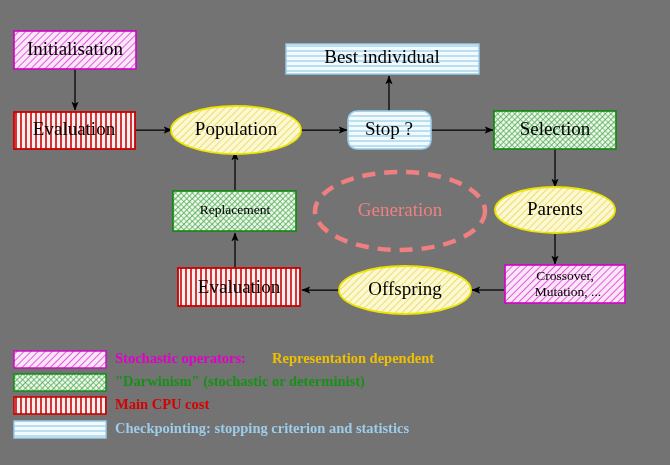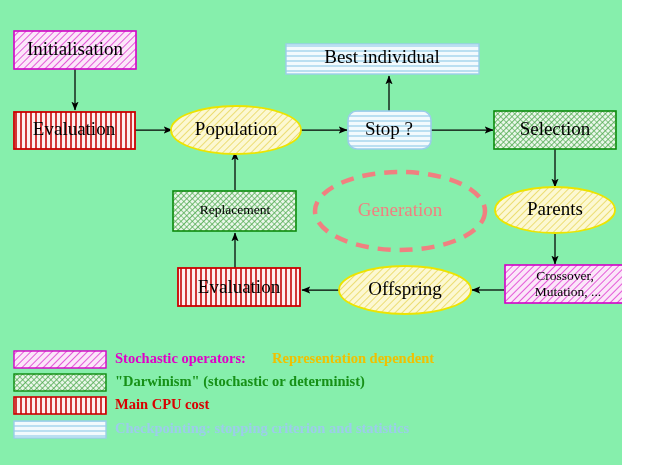--- a/index.html
+++ b/index.html
@@ -6,23 +6,23 @@
   html, body {
     margin: 0;
     padding: 0;
     background: #ffffff;
   }
   body {
     font-family: "Liberation Serif", "DejaVu Serif", serif;
   }
   #canvas {
     position: relative;
-    width: 622px;
+    width: 670px;
     height: 465px;
-    background: #86efac;
+    background: #737373;
     overflow: hidden;
   }
   svg.layer {
     position: absolute;
     left: 0;
     top: 0;
     width: 670px;
     height: 465px;
   }
   .node-label {

